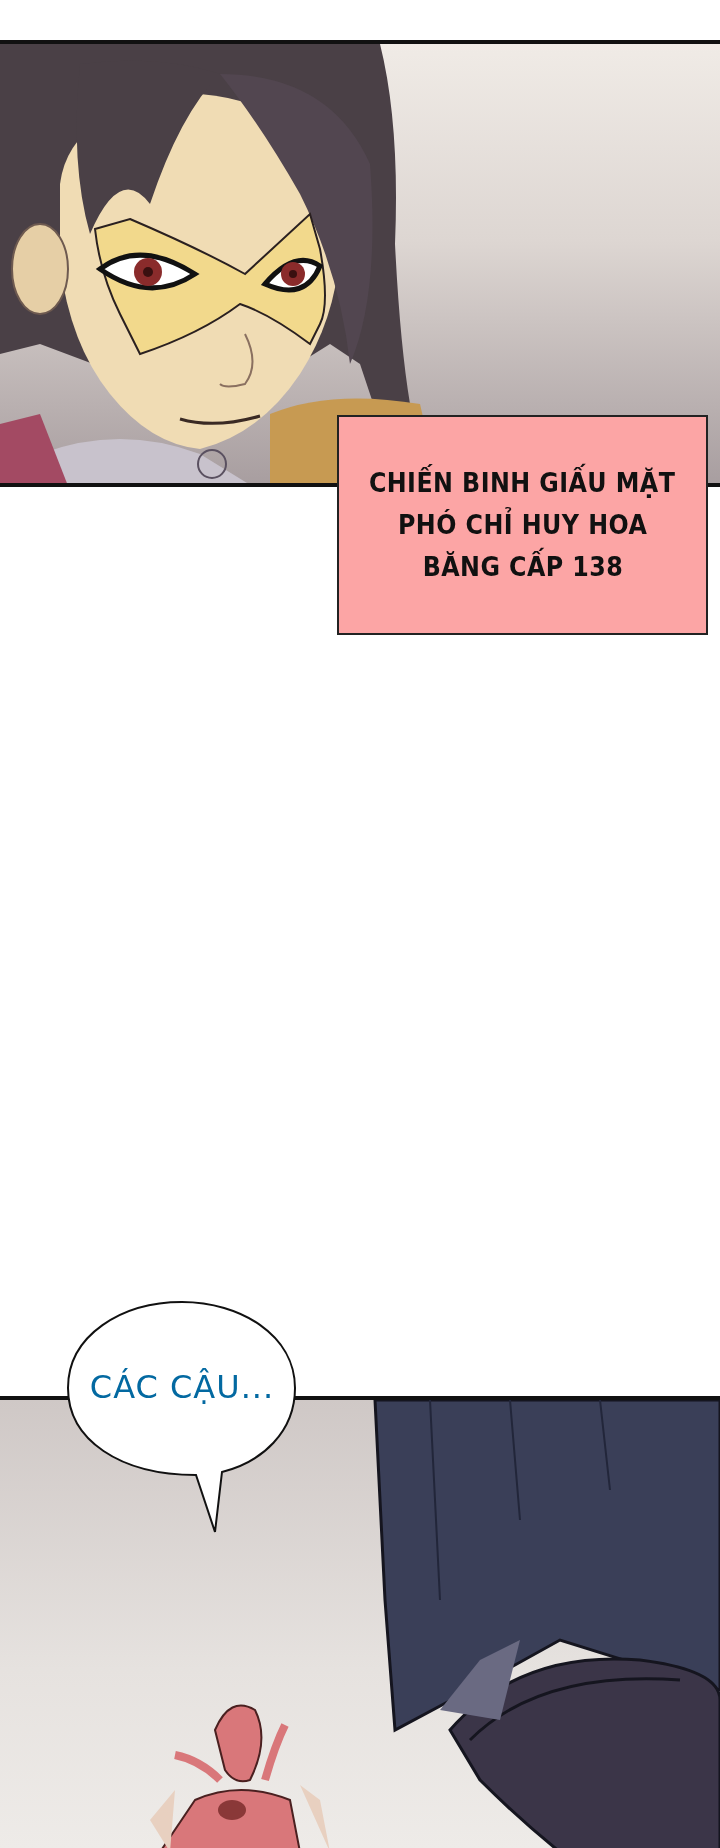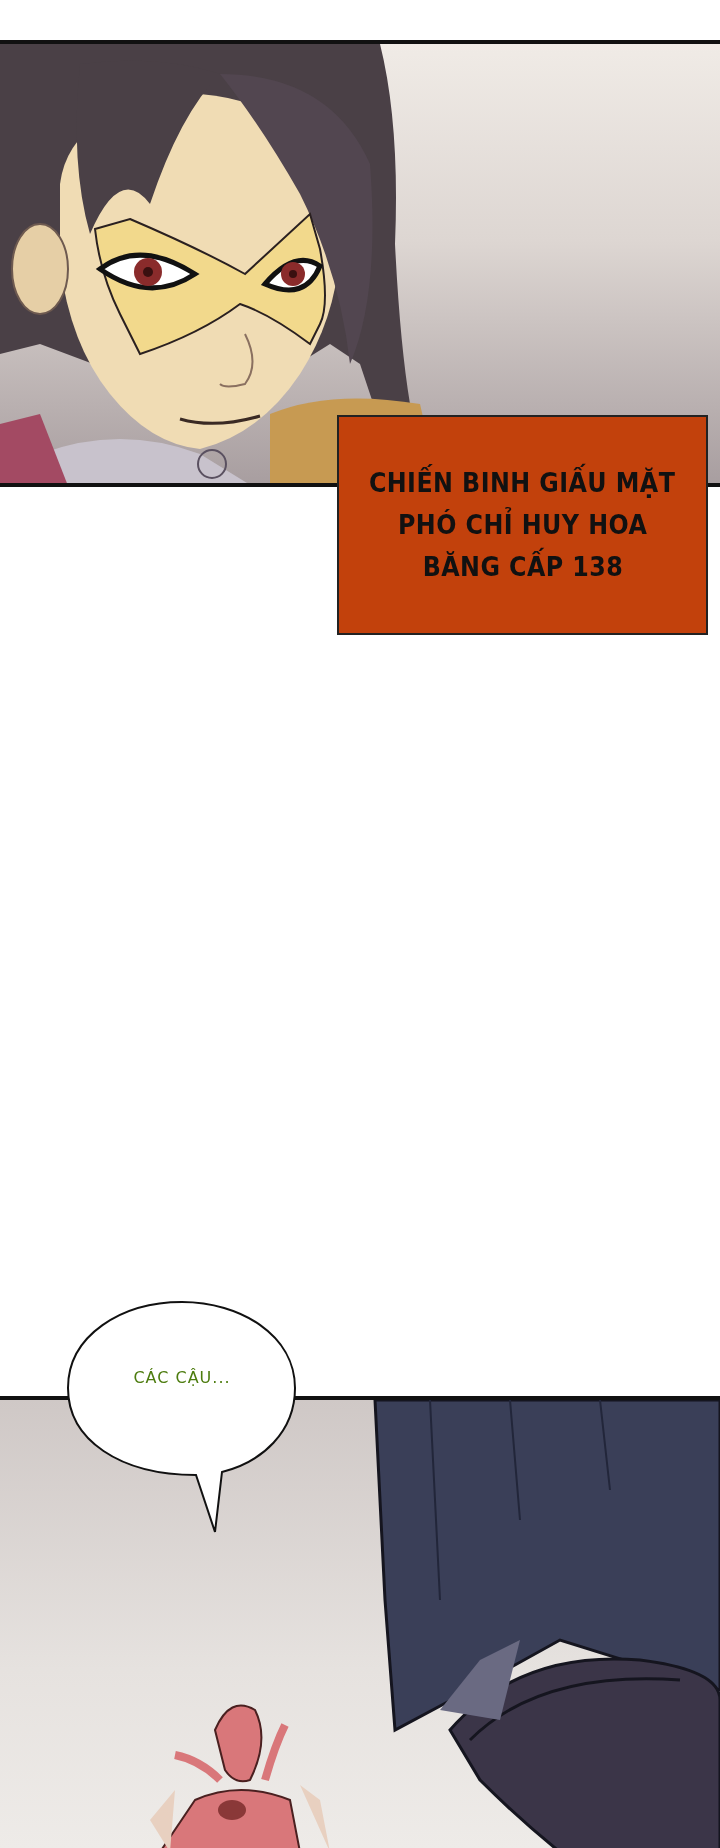--- a/index.html
+++ b/index.html
@@ -6,27 +6,27 @@
   body { width: 720px; height: 1848px; position: relative; overflow: hidden;
          font-family: "DejaVu Sans", sans-serif; }
   .panel { position: absolute; left: 0; width: 720px; overflow: hidden; }
   .panel-top { top: 40px; height: 447px; border-top: 4px solid #111; border-bottom: 4px solid #111;
     box-sizing: border-box;
     background: linear-gradient(180deg, #f0ebe6 0%, #ddd6d2 45%, #a89ea0 100%); }
   .panel-bottom { top: 1396px; height: 452px; border-top: 4px solid #111; box-sizing: border-box;
     background: linear-gradient(180deg, #cfc8c6 0%, #e6e2df 60%, #eeebe8 100%); }
   .art { position: absolute; left: 0; top: 0; }
   .caption-box { position: absolute; left: 337px; top: 415px; width: 371px; height: 220px;
-    background: #c2410c; border: 2px solid #222; box-sizing: border-box;
+    background: #fca5a5; border: 2px solid #222; box-sizing: border-box;
     display: flex; flex-direction: column; align-items: center; justify-content: center; }
   .caption-line { font-family: "DejaVu Sans", sans-serif; font-weight: bold; font-size: 27px;
     letter-spacing: 0.5px; color: #111; line-height: 42px; transform: scaleX(0.88); white-space: nowrap; }
   .bubble { position: absolute; left: 0; top: 0; }
   .bubble-text { position: absolute; left: 82px; top: 1368px; width: 200px; text-align: center;
-    font-family: "DejaVu Sans", sans-serif; font-size: 16px; letter-spacing: 1px; color: #4d7c0f; }
+    font-family: "DejaVu Sans", sans-serif; font-size: 32px; letter-spacing: 1px; color: #0369a1; }
 </style>
 </head>
 <body>
 
 <div class="panel panel-top">
   <svg class="art" width="720" height="447" viewBox="0 0 720 447">
 
     <path d="M0,0 L380,0 Q400,80 395,200 Q400,300 410,360 L380,380 L360,320 L330,300 L250,350 L120,330 L40,300 L0,310 Z" fill="#4a4046"></path>
 
     <path d="M60,140 Q70,60 200,50 Q320,60 340,170 Q345,260 300,330 Q260,390 200,405 Q150,400 110,350 Q70,300 60,220 Z" fill="#f0dcb4"></path>

